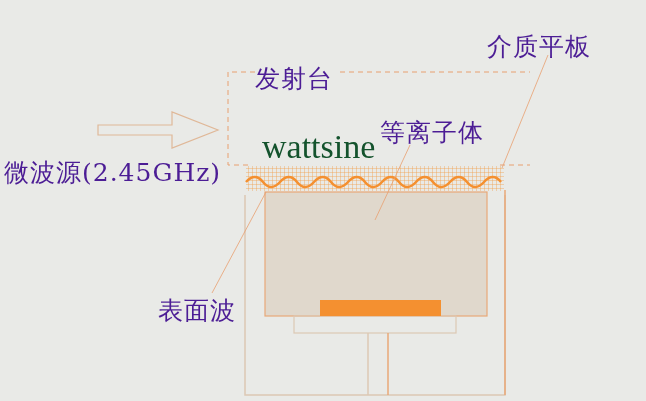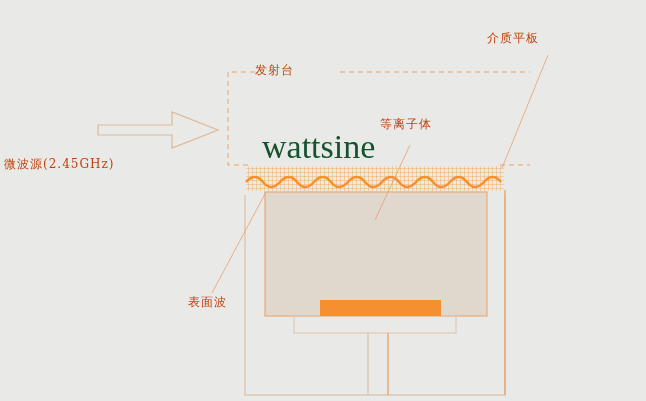--- a/index.html
+++ b/index.html
@@ -5,22 +5,22 @@
     html, body { margin: 0; padding: 0; }
     body {
       width: 646px; height: 401px;
       background: #e9eae7;
       position: relative;
       overflow: hidden;
       font-family: "DejaVu Serif", serif;
     }
     .label {
       position: absolute;
-      color: #c2410c;
-      font-size: 12px;
+      color: #4c1d95;
+      font-size: 25px;
       white-space: nowrap;
       letter-spacing: 1px;
     }
     .watermark {
       position: absolute;
       color: #14532d;
       font-family: Liberation Serif, serif;
       font-size: 34px;
       left: 262px; top: 128px;
     }
@@ -69,13 +69,13 @@
     <line x1="548" y1="55" x2="502" y2="168"></line>
     <line x1="410" y1="145" x2="375" y2="220"></line>
     <line x1="266" y1="192" x2="212" y2="293"></line>
   </g>
 </svg>
 
 <div class="label" style="left:4px; top:156px;">微波源(2.45GHz)</div>
 <div class="label" style="left:255px; top:62px;">发射台</div>
 <div class="label" style="left:487px; top:30px;">介质平板</div>
 <div class="label" style="left:380px; top:116px;">等离子体</div>
-<div class="label" style="left:188px; top:294px;">表面波</div>
+<div class="label" style="left:158px; top:294px;">表面波</div>
 
 </body></html>

